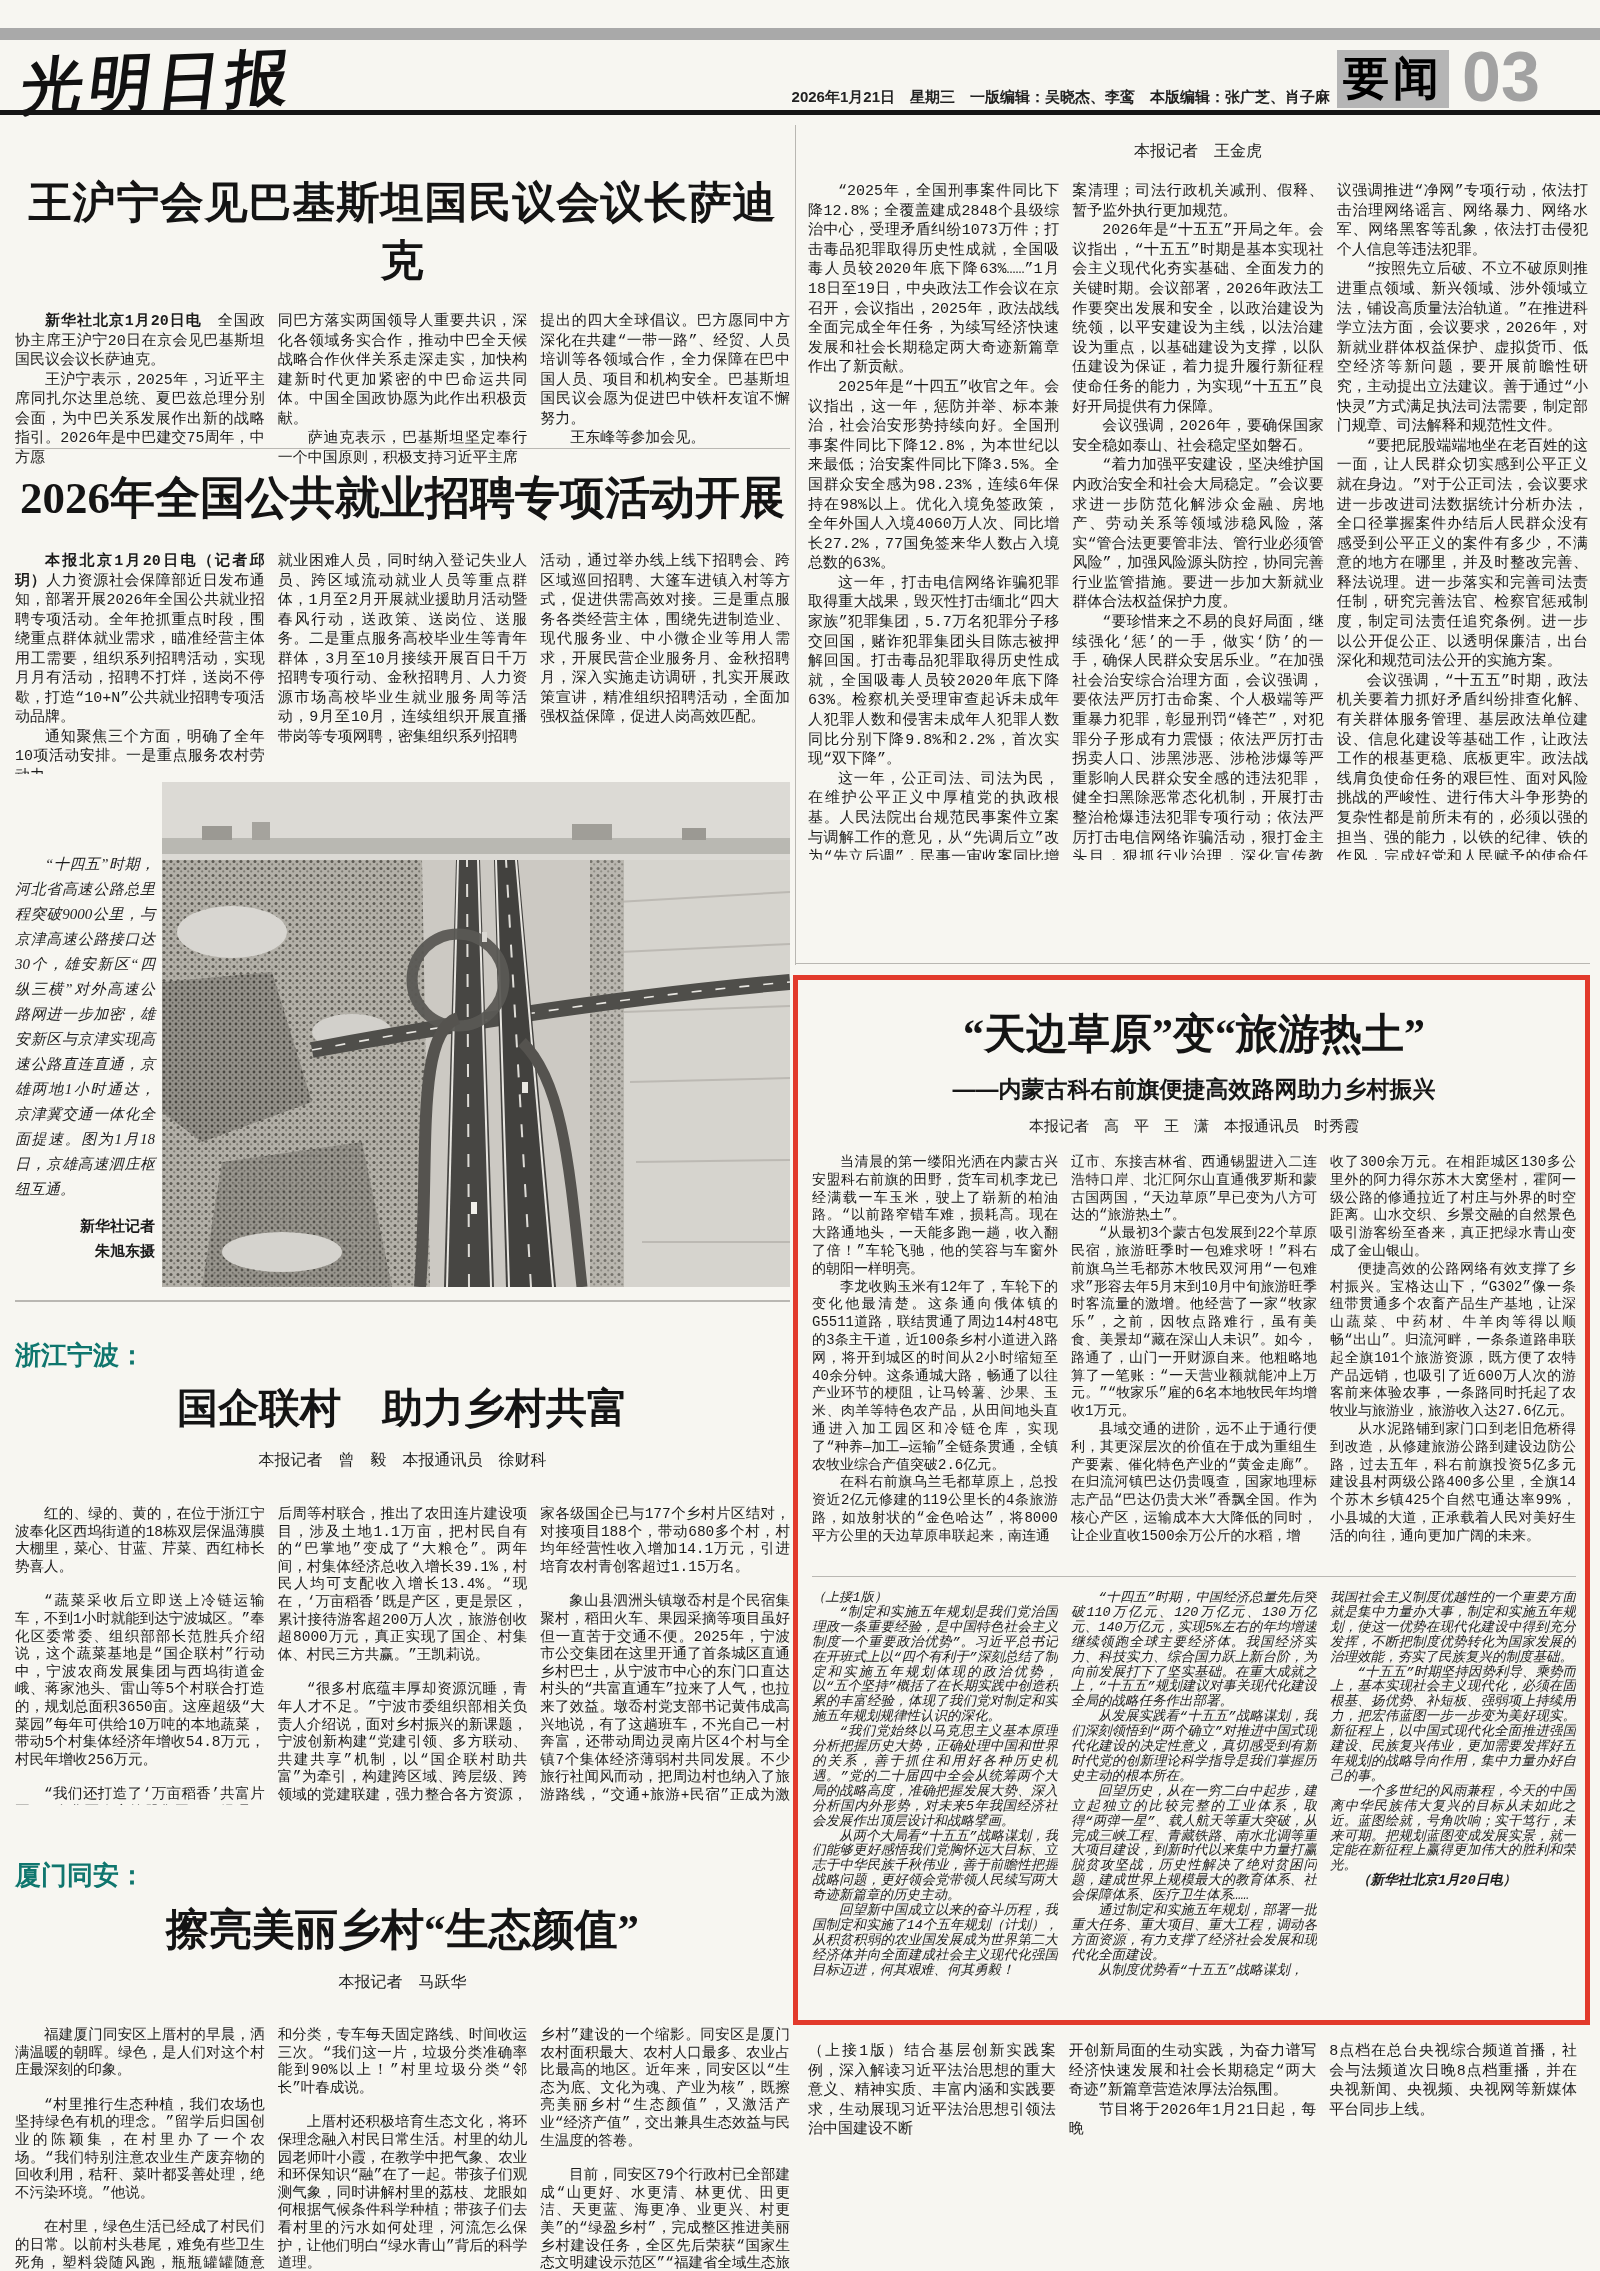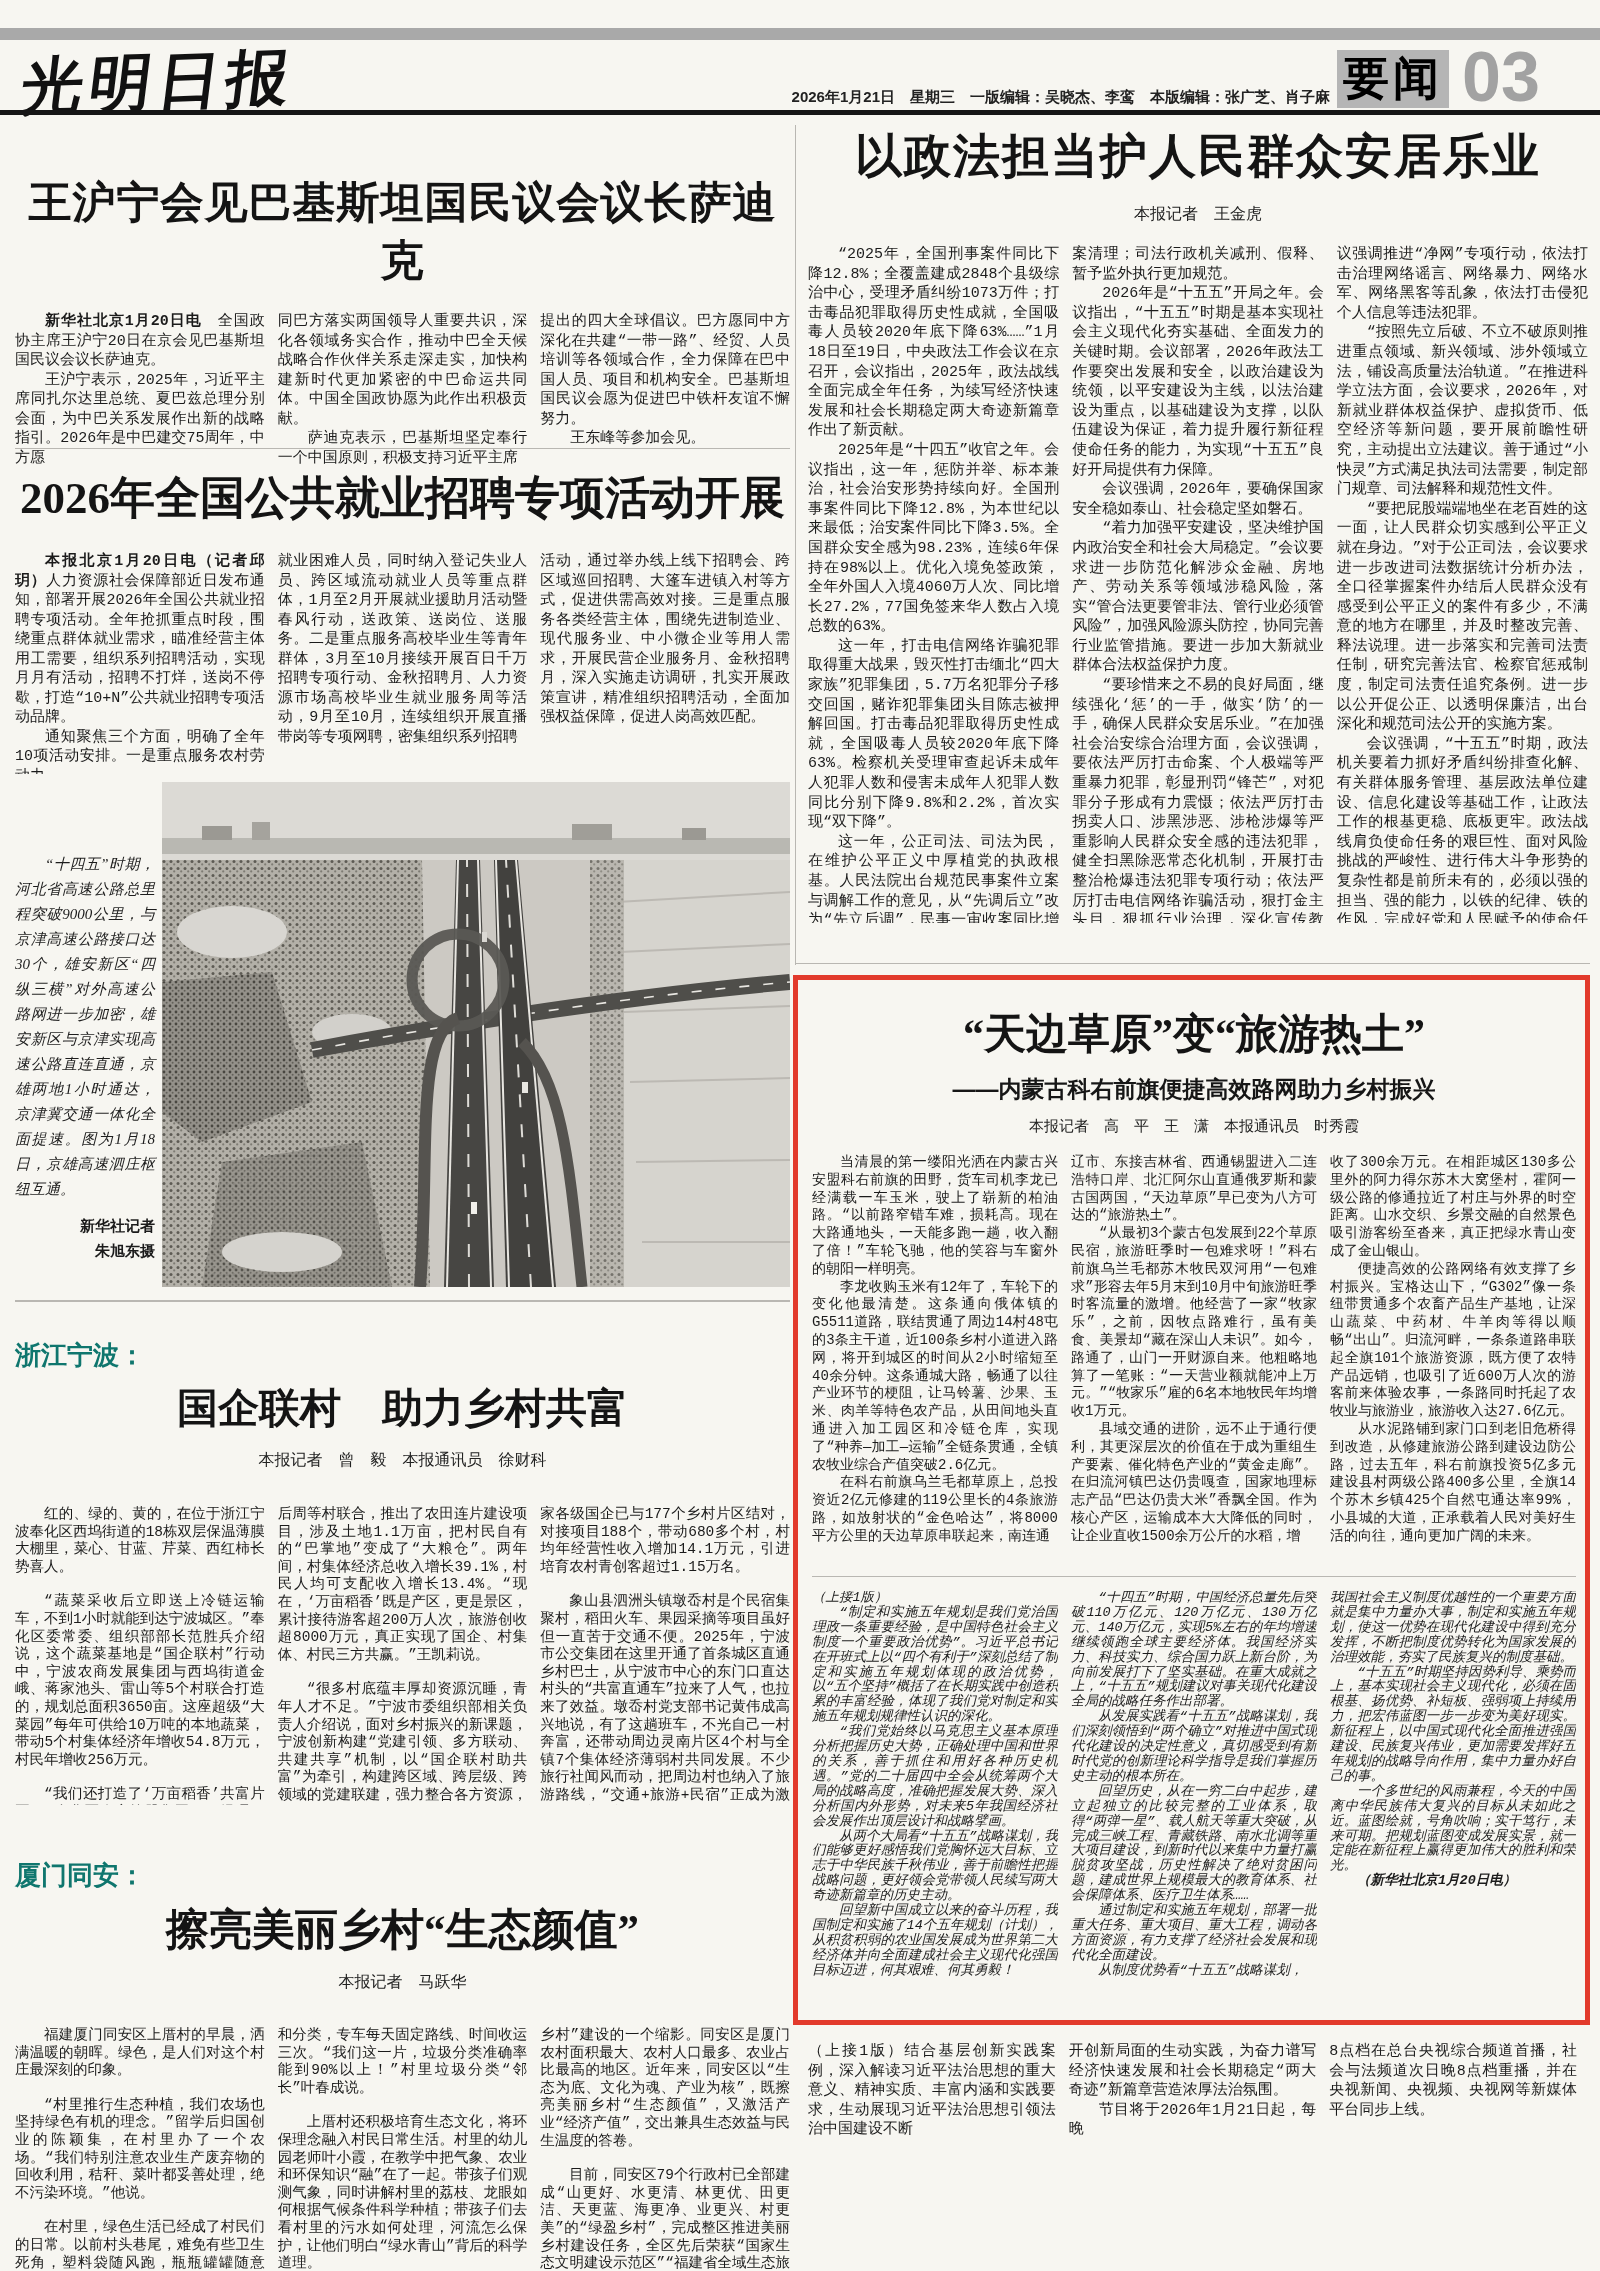--- a/index.html
+++ b/index.html
@@ -193,21 +193,20 @@
       <div class="col">
         <p class="noind">乡村”建设的一个缩影。同安区是厦门农村面积最大、农村人口最多、农业占比最高的地区。近年来，同安区以“生态为底、文化为魂、产业为核”，既擦亮美丽乡村“生态颜值”，又激活产业“经济产值”，交出兼具生态效益与民生温度的答卷。</p>
         <p>目前，同安区79个行政村已全部建成“山更好、水更清、林更优、田更洁、天更蓝、海更净、业更兴、村更美”的“绿盈乡村”，完成整区推进美丽乡村建设任务，全区先后荣获“国家生态文明建设示范区”“福建省全域生态旅游示范区”称号。</p>
       </div>
     </div>
 </div>
 
 <div class="abs rule" style="left:795px;top:125px;width:1px;height:840px;"></div>
 
 <div class="abs" style="left:808px;top:125px;width:780px;">
-  <div class="h-main" style="font-size:47px;letter-spacing:2px;">以政法担当护人民群众安居乐业</div>
   <div class="byline" style="margin-top:16px;">本报记者　王金虎</div>
   <div class="body zf" style="margin-top:20px;height:678px;">
       <div class="col">
         <p>“2025年，全国刑事案件同比下降12.8%；全覆盖建成2848个县级综治中心，受理矛盾纠纷1073万件；打击毒品犯罪取得历史性成就，全国吸毒人员较2020年底下降63%……”1月18日至19日，中央政法工作会议在京召开，会议指出，2025年，政法战线全面完成全年任务，为续写经济快速发展和社会长期稳定两大奇迹新篇章作出了新贡献。</p>
         <p>2025年是“十四五”收官之年。会议指出，这一年，惩防并举、标本兼治，社会治安形势持续向好。全国刑事案件同比下降12.8%，为本世纪以来最低；治安案件同比下降3.5%。全国群众安全感为98.23%，连续6年保持在98%以上。优化入境免签政策，全年外国人入境4060万人次、同比增长27.2%，77国免签来华人数占入境总数的63%。</p>
         <p>这一年，打击电信网络诈骗犯罪取得重大战果，毁灭性打击缅北“四大家族”犯罪集团，5.7万名犯罪分子移交回国，赌诈犯罪集团头目陈志被押解回国。打击毒品犯罪取得历史性成就，全国吸毒人员较2020年底下降63%。检察机关受理审查起诉未成年人犯罪人数和侵害未成年人犯罪人数同比分别下降9.8%和2.2%，首次实现“双下降”。</p>
         <p>这一年，公正司法、司法为民，在维护公平正义中厚植党的执政根基。人民法院出台规范民事案件立案与调解工作的意见，从“先调后立”改为“先立后调”，民事一审收案同比增长35.3%，立案满意度上升14.7个百分点；检察机关加强业务管理、案件管理、质量管理，提升了法律监督质效；公安机关主动开展刑事挂</p>
       </div>
       <div class="col">
         <p class="noind">案清理；司法行政机关减刑、假释、暂予监外执行更加规范。</p>

